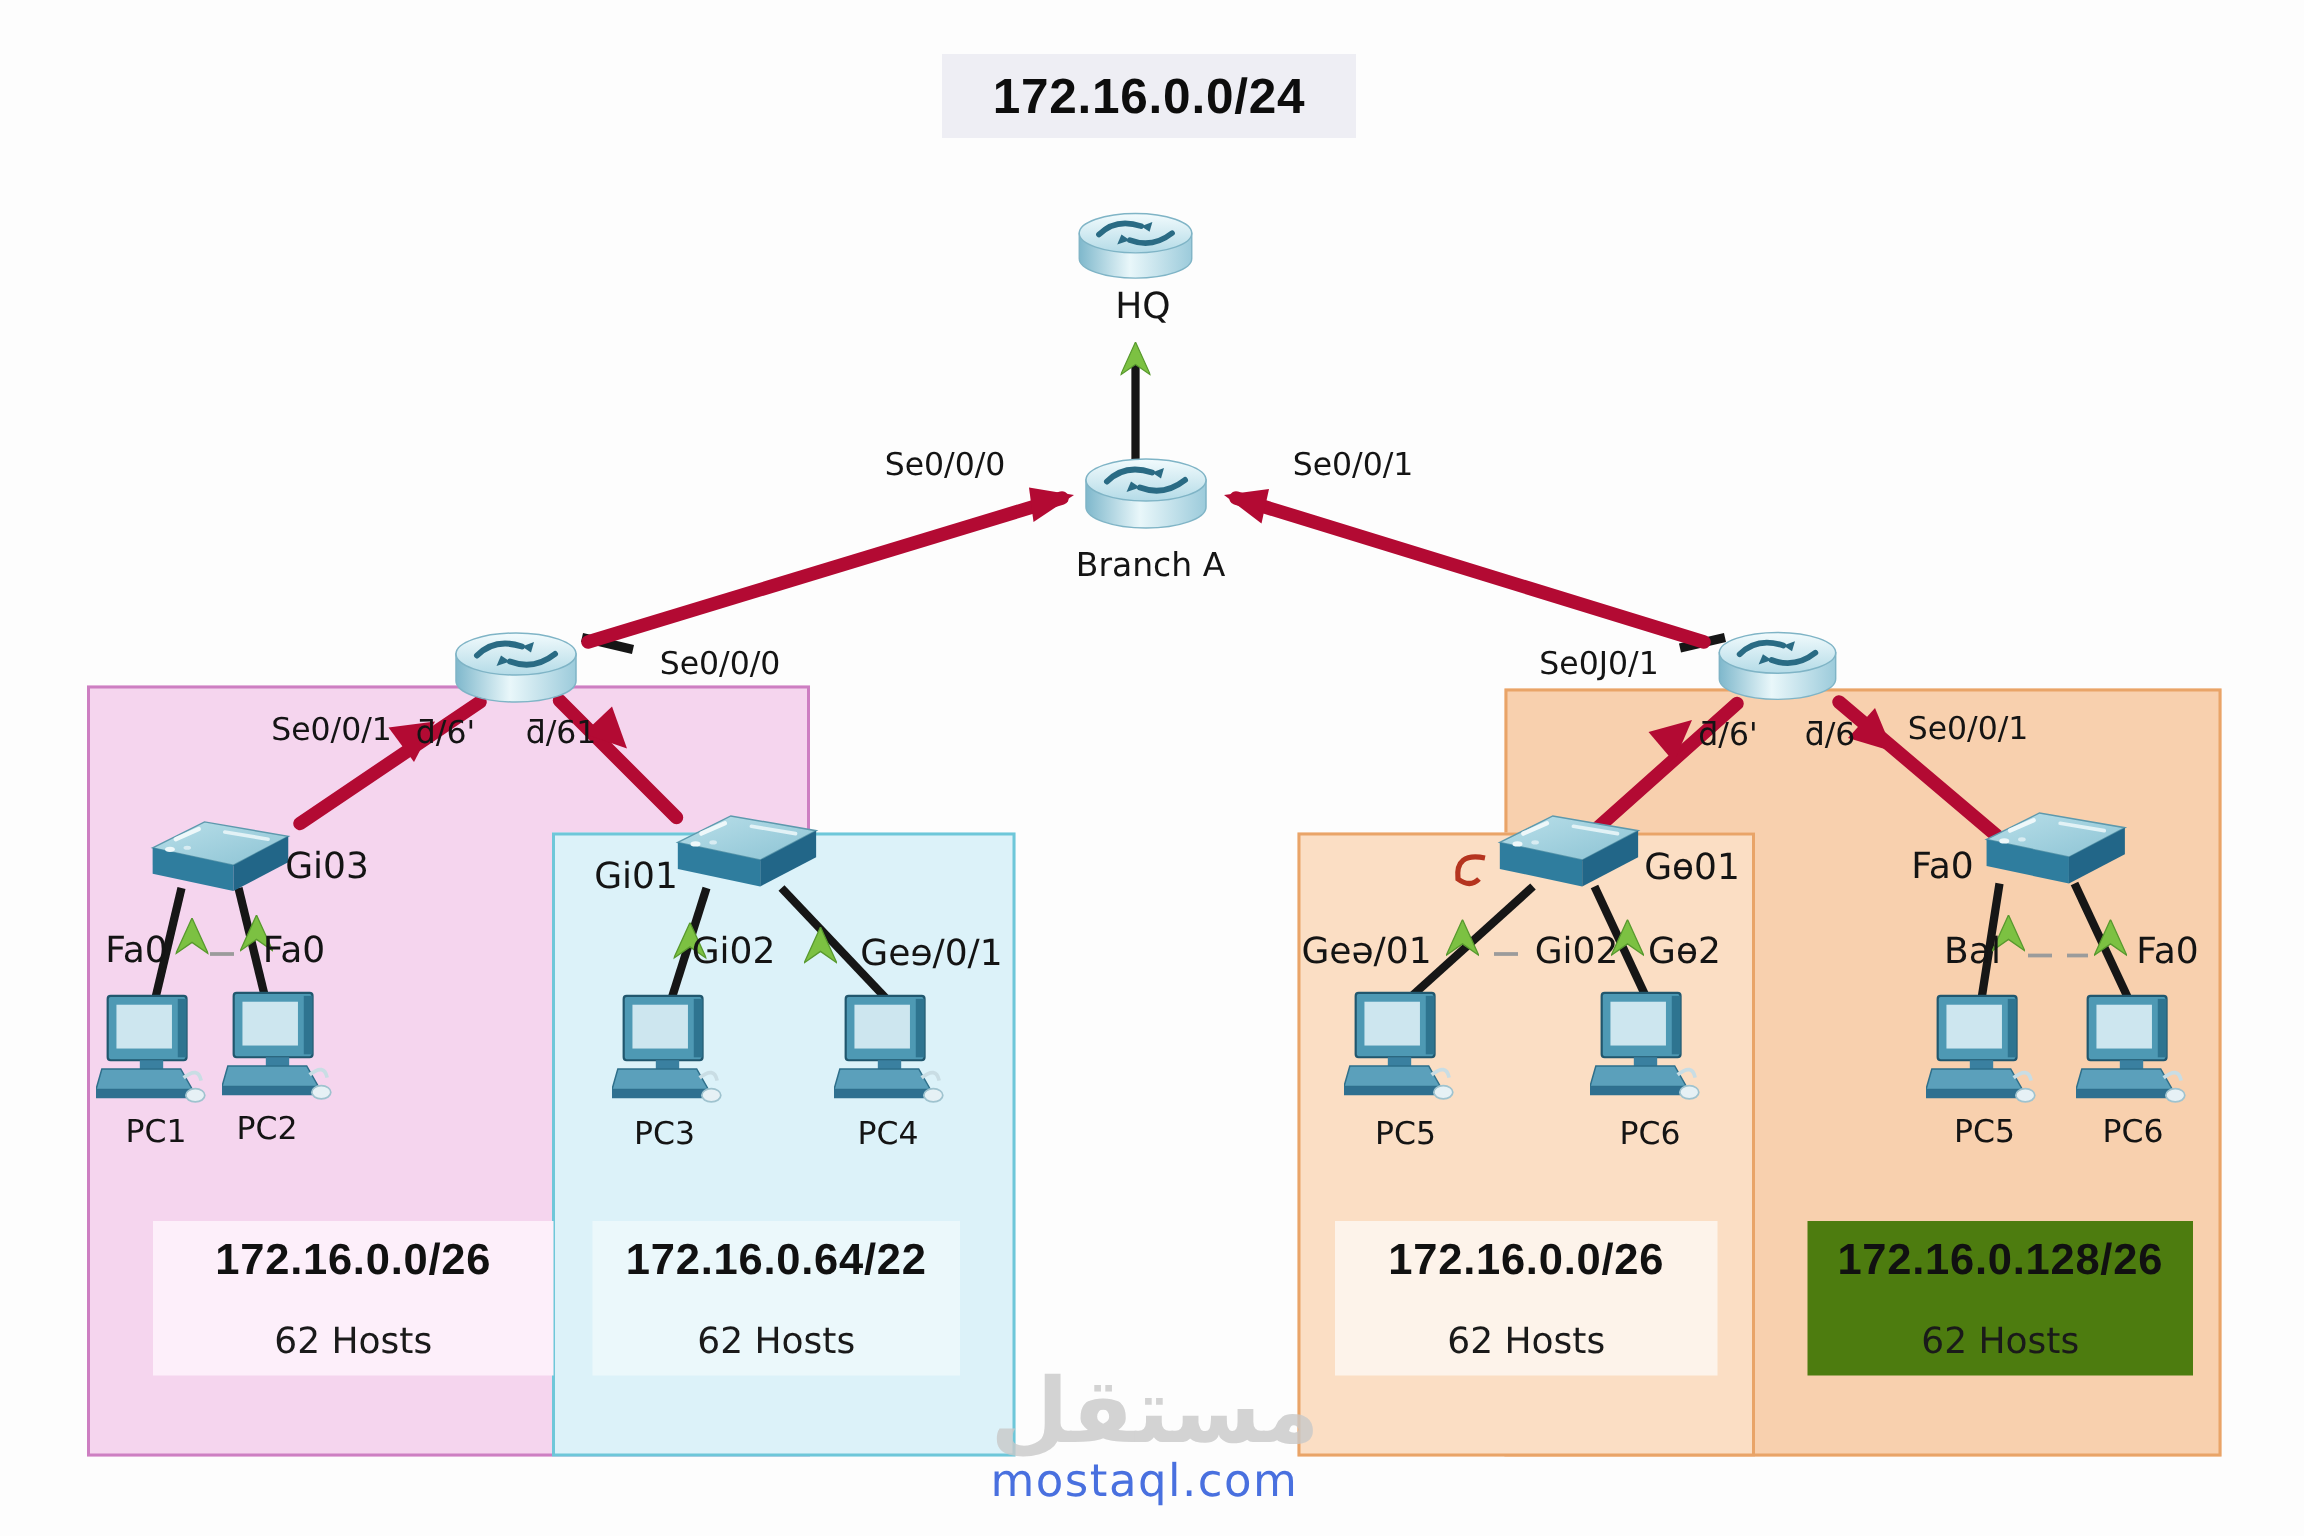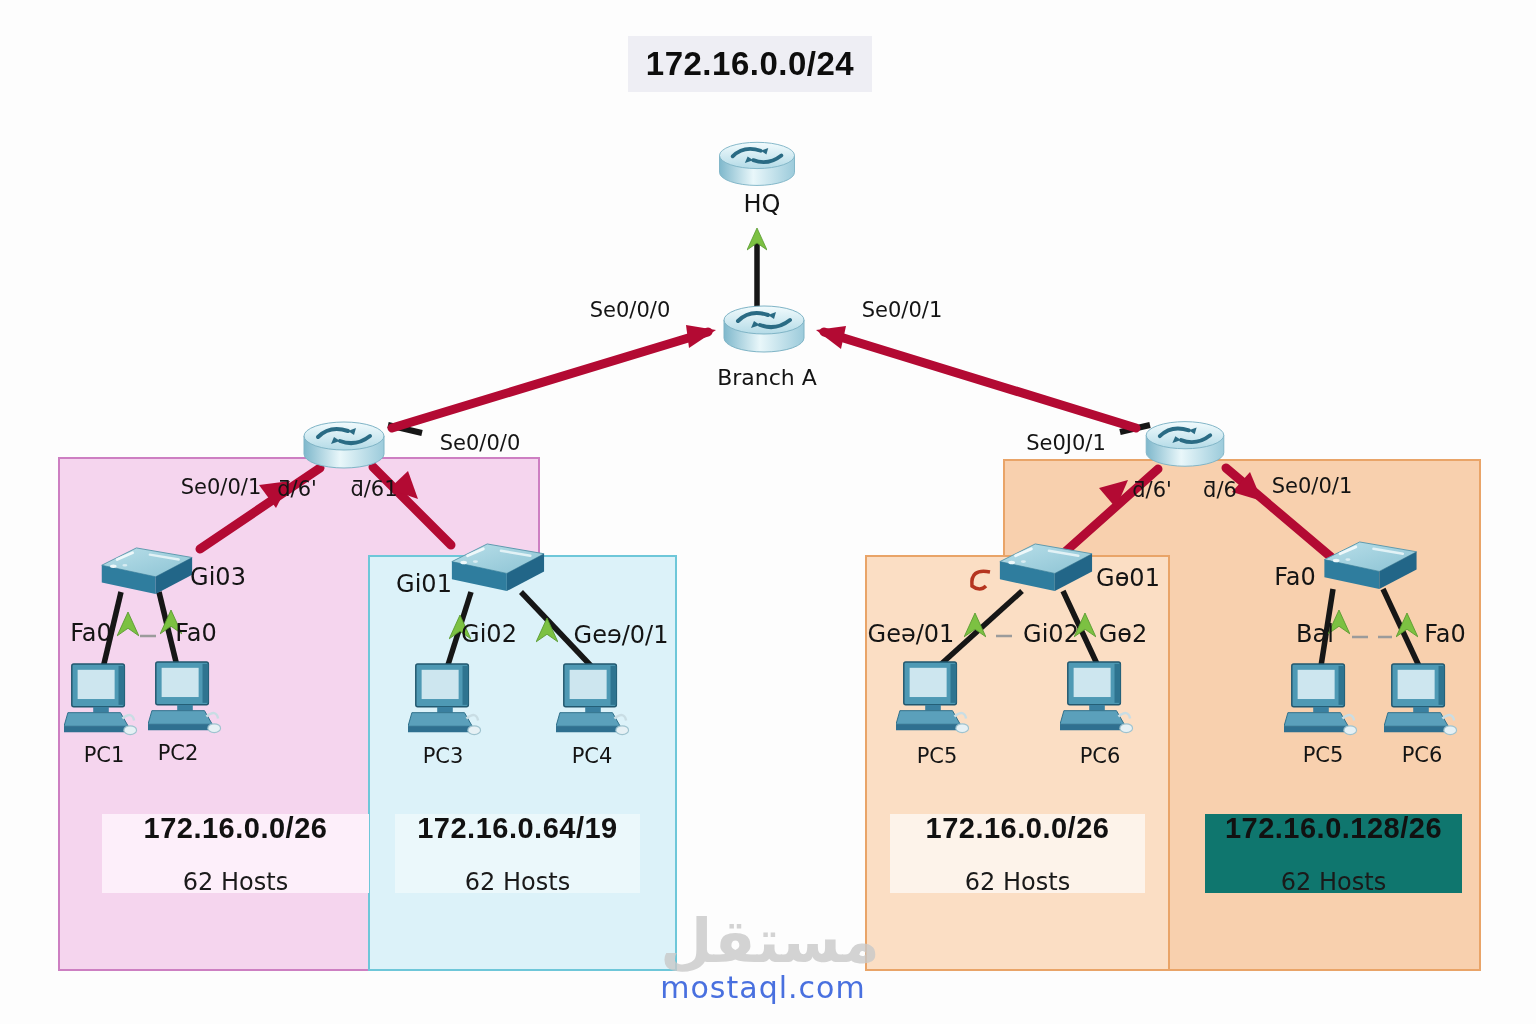--- a/index.html
+++ b/index.html
@@ -9,25 +9,25 @@
   .region.pink{background:#f5d5ee;border-color:#cd7fc2;}
   .region.blue{background:#dcf2f9;border-color:#6ec7d9;}
   .region.orange-dark{background:#f8d0ae;border-color:#e9a468;}
   .region.orange-light{background:#fbdec4;border-color:#e9a468;}
   .overlay{position:absolute;left:0;top:0;width:1536px;height:1024px;pointer-events:none;}
   .dev{position:absolute;}
   .dev svg{display:block;width:100%;height:100%;}
   .lbl{position:absolute;transform:translate(-50%,-50%);font-size:21px;color:#141414;
        white-space:nowrap;line-height:1;}
   .lbl.sw{font-size:24px;}
-  .titlebox{position:absolute;left:628px;top:36px;width:244px;height:56px;background:#eeeef4;
+  .titlebox{position:absolute;left:628px;top:36px;width:276px;height:56px;background:#eeeef4;
             display:flex;align-items:center;justify-content:center;
             font-family:"Liberation Sans",sans-serif;font-weight:bold;font-size:33px;color:#0d0d0d;
             letter-spacing:.5px;}
-  .snbox{position:absolute;height:79px;display:flex;flex-direction:column;align-items:center;
+  .snbox{position:absolute;height:103px;display:flex;flex-direction:column;align-items:center;
          justify-content:center;gap:23px;}
   .sn-net{font-family:"Liberation Sans",sans-serif;font-weight:bold;font-size:29px;color:#111;
           letter-spacing:.5px;}
   .sn-hosts{font-size:24px;color:#1a1a1a;}
   .wm{position:absolute;left:770px;top:908px;transform:translateX(-50%);text-align:left;
       color:#c9c9c9;opacity:.8;pointer-events:none;}
   .wm-ar{font-size:60px;font-weight:bold;line-height:1.1;}
   .wm-en{font-size:30px;letter-spacing:1px;margin-top:-4px;color:#1d4ed8;}
   .hidden-defs{position:absolute;width:0;height:0;overflow:hidden;}
 </style>
@@ -255,28 +255,28 @@
   <div class="lbl" style="left:937px;top:756px;">PC5</div>
   <div class="lbl" style="left:1100px;top:756px;">PC6</div>
   <div class="lbl" style="left:1323px;top:755px;">PC5</div>
   <div class="lbl" style="left:1422px;top:755px;">PC6</div>
 
   <div class="snbox" style="left:102px;top:814px;width:267px;background:#fdeffa;">
     <div class="sn-net">172.16.0.0/26</div>
     <div class="sn-hosts">62 Hosts</div>
   </div>
   <div class="snbox" style="left:395px;top:814px;width:245px;background:#ebf8fb;">
-    <div class="sn-net">172.16.0.64/19</div>
+    <div class="sn-net">172.16.0.64/22</div>
     <div class="sn-hosts">62 Hosts</div>
   </div>
   <div class="snbox" style="left:890px;top:814px;width:255px;background:#fdf3ea;">
     <div class="sn-net">172.16.0.0/26</div>
     <div class="sn-hosts">62 Hosts</div>
   </div>
-  <div class="snbox" style="left:1205px;top:814px;width:257px;background:#0f766e;">
+  <div class="snbox" style="left:1205px;top:814px;width:257px;background:#4d7c0f;">
     <div class="sn-net">172.16.0.128/26</div>
     <div class="sn-hosts">62 Hosts</div>
   </div>
 
   <div class="titlebox">172.16.0.0/24</div>
 
   <div class="wm">
     <div class="wm-ar">مستقل</div>
     <div class="wm-en">mostaql.com</div>
   </div>

